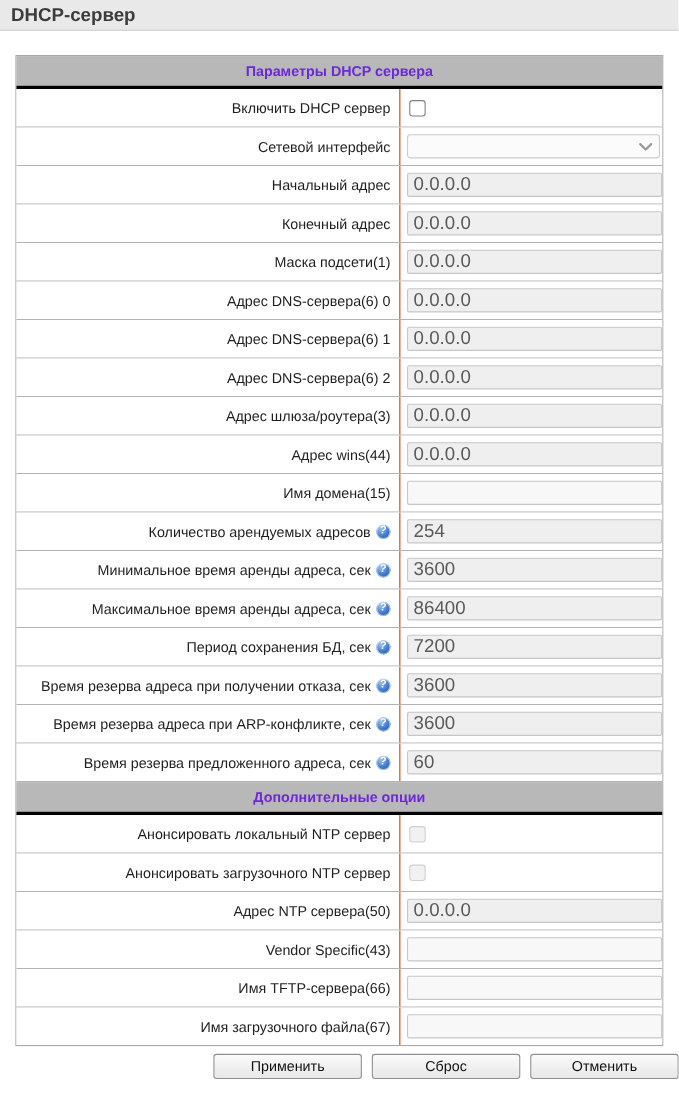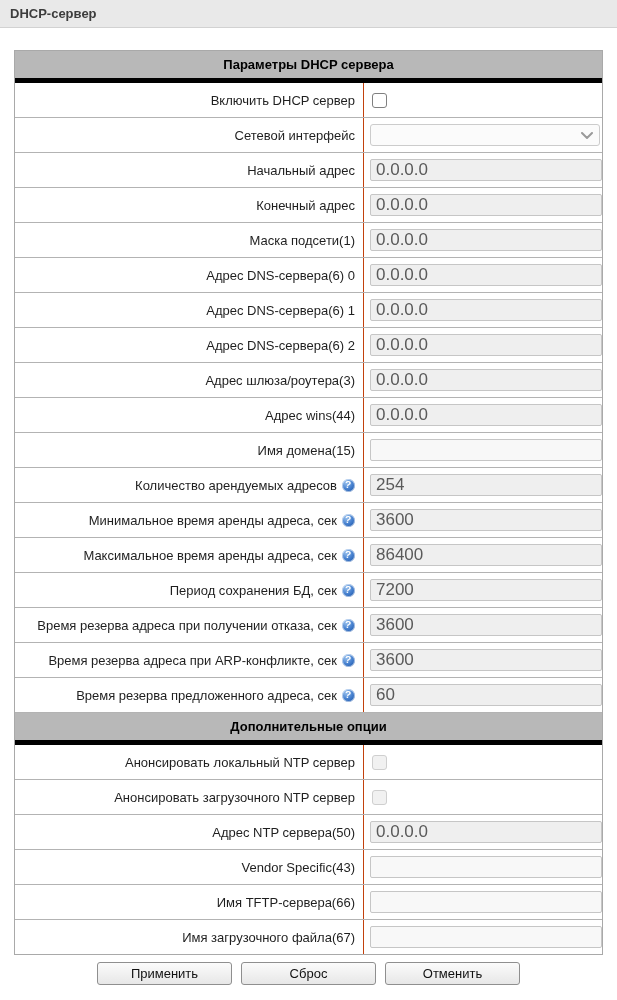--- a/index.html
+++ b/index.html
@@ -5,30 +5,30 @@
   html,body{margin:0;padding:0;}
   body{
     width:617px;height:1000px;overflow:hidden;background:#ffffff;
     font-family:"Liberation Sans", sans-serif;font-size:13px;color:#1f1f1f;
   }
   
   .topbar{
     height:28px;background:#e9e9e9;border-bottom:1px solid #d2d2d2;
     display:flex;align-items:center;padding:0 10px;box-sizing:border-box;
   }
-  .topbar .title{font-weight:bold;font-size:13px;color:#3c3c3c;}
+  .topbar .title{font-weight:bold;font-size:17px;color:#3c3c3c;}
 
   
   .cfg-table{
     margin:22px 14px 0 14px;width:589px;box-sizing:border-box;
     border:1px solid #a9a9a9;background:#fff;
   }
   .section-header{
     background:#b8b8b8;height:27px;display:flex;align-items:center;justify-content:center;
-    font-weight:bold;font-size:13px;color:#000000;border-bottom:5px solid #000000;
+    font-weight:bold;font-size:13px;color:#6d28d9;border-bottom:3px solid #000000;
   }
   .row{
     display:flex;height:34px;align-items:stretch;background:#fff;
     border-bottom:1px solid #b3b3b3;
   }
   .row:last-child{border-bottom:none;}
   .label-cell{
     width:349px;box-sizing:border-box;border-right:1px solid #c2410c;
     display:flex;align-items:center;justify-content:flex-end;
     padding-right:8px;gap:5px;
@@ -57,21 +57,21 @@
   .checkbox.disabled{border-color:#cfcfcf;background:#f1f1f1;}
   .help-icon{
     width:13px;height:13px;border-radius:50%;flex:none;
     background:radial-gradient(circle at 34% 28%, #9cc3ee 0%, #4b85d2 45%, #2a64b6 75%, #17479a 100%);
     color:#ffffff;display:inline-flex;align-items:center;justify-content:center;
     box-shadow:0 0 0 1px rgba(255,255,255,.55) inset;cursor:pointer;
   }
   .help-icon::before{content:"?";font-size:10px;font-weight:bold;line-height:1;transform:rotate(8deg);}
 
   
-  .buttons{display:flex;justify-content:center;gap:9px;margin-top:7px;}
+  .buttons{display:flex;justify-content:flex-end;gap:9px;margin-top:7px;}
   .btn{
     width:135px;height:23px;border:1px solid #8f8f8f;border-radius:3px;
     background:linear-gradient(#fbfbfb,#e7e7e7);
     font-family:"Liberation Sans", sans-serif;font-size:13px;color:#111;cursor:pointer;
   }
 </style>
 </head>
 <body>
 
 <div class="topbar">

